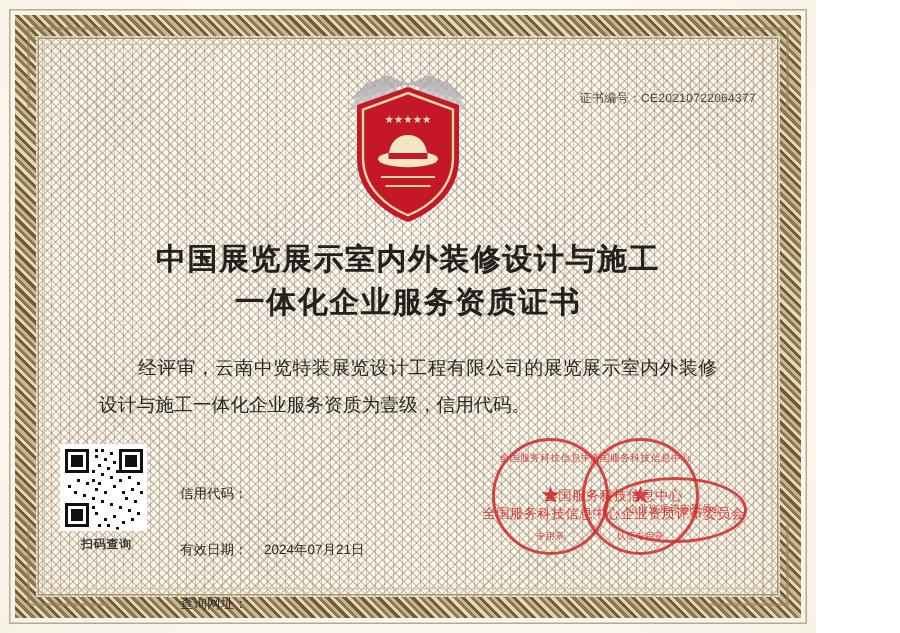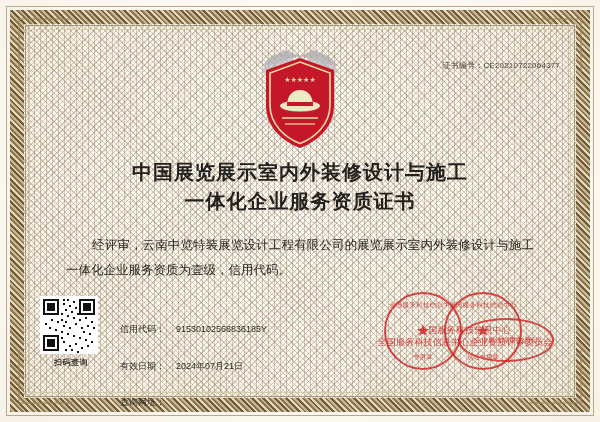--- a/index.html
+++ b/index.html
@@ -10,21 +10,21 @@
   body {
     width: 600px;
     height: 422px;
     font-family: "Liberation Sans", sans-serif;
     overflow: hidden;
   }
 
   
   .cert {
     position: relative;
-    width: 600px;
+    width: 544px;
     height: 422px;
     box-sizing: border-box;
     background:
       
       radial-gradient(ellipse at 50% 45%, #fffefb 0%, #fdfaf3 55%, #f7f2e6 100%);
     overflow: hidden;
   }
 
   
   .frame-outer {
@@ -384,21 +384,20 @@
               <rect x="36" y="16" width="2" height="2"></rect>
           </g>
         </svg>
       </div>
       <div class="qr-caption">扫码查询</div>
     </div>
 
     <div class="info">
       <div class="info-row">
         <span class="info-key">信用代码：</span>
-        <span class="info-val">91530102568836185Y</span>
       </div>
       <div class="info-row">
         <span class="info-key">有效日期：</span>
         <span class="info-val">2024年07月21日</span>
       </div>
       <div class="info-row">
         <span class="info-key">查询网址：</span>
       </div>
     </div>
 

